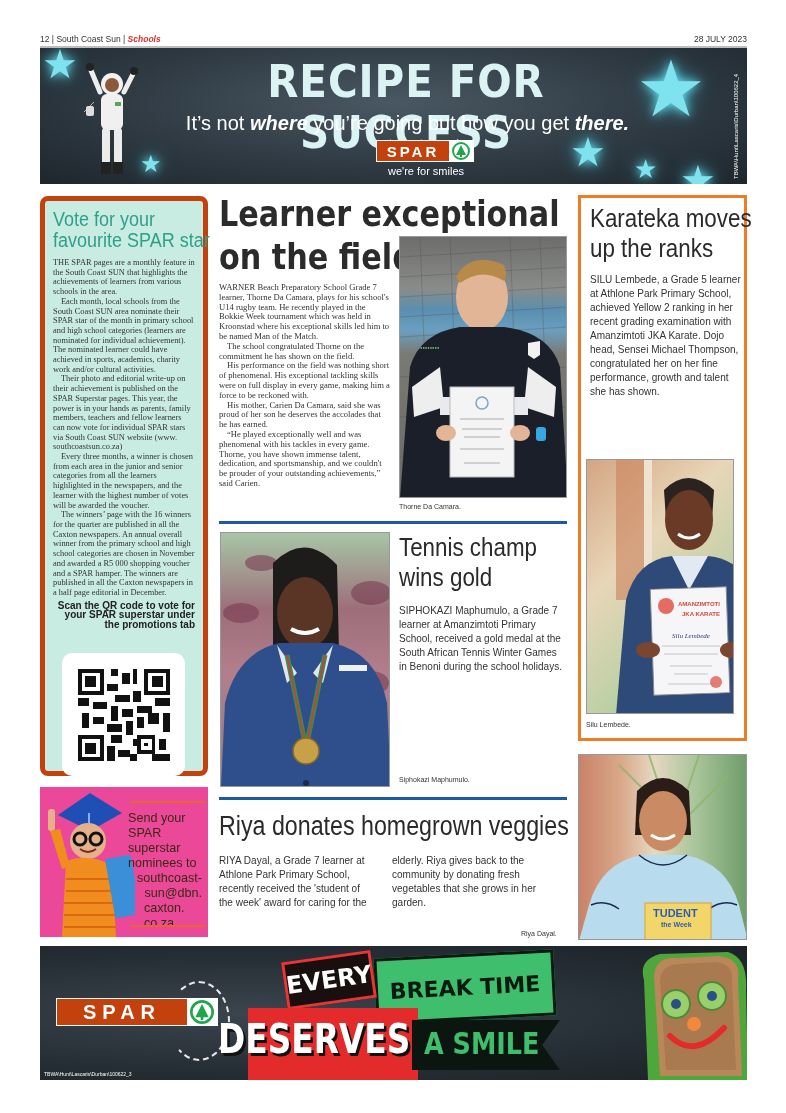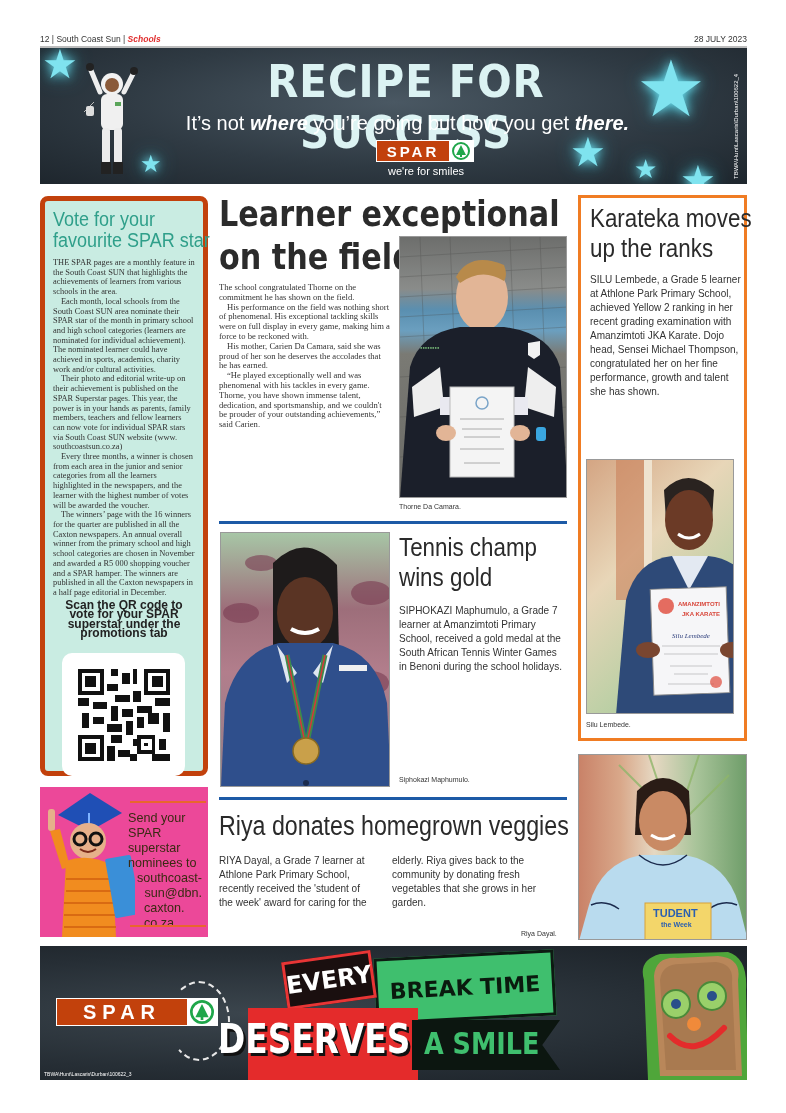--- a/index.html
+++ b/index.html
@@ -22,21 +22,21 @@
   .banner-top .spar-logo .word { width: 72px; height: 20px; font-size: 15px; }
   .banner-top .spar-logo .tree { width: 24px; height: 20px; }
   .banner-top .smiles { position: absolute; left: 336px; top: 117px; width: 100px; text-align: center; font-size: 11px; color: #fff; }
   .banner-top .agency { position: absolute; right: 4px; top: 6px; height: 125px; width: 10px; writing-mode: vertical-rl; transform: rotate(180deg); font-size: 6px; color: #fff; white-space: nowrap; }
 
   
   .vote { position: absolute; left: 40px; top: 196px; width: 168px; height: 580px; background: #c9ece2; border: 5px solid #c2410c; border-radius: 8px; padding: 8px 8px 0 8px; }
   .vote h2 { font-family: "Liberation Sans", sans-serif; font-weight: normal; font-size: 20px; color: #2f9f8a; line-height: 21px; margin-bottom: 7px; transform: scaleX(0.9); transform-origin: left; white-space: nowrap; }
   .vote p { font-family: "Liberation Serif", serif; font-size: 8.4px; line-height: 9.7px; color: #333; text-indent: 8px; }
   .vote p:first-of-type { text-indent: 0; }
-  .vote .scan { font-weight: bold; font-size: 12px; text-align: center; margin-top: 3px; line-height: 9.6px; color: #222; }
+  .vote .scan { font-weight: bold; font-size: 10px; text-align: right; margin-top: 3px; line-height: 9.6px; color: #222; }
   .qr-card { position: absolute; left: 17px; top: 452px; width: 123px; height: 123px; background: #fff; border-radius: 10px; display: flex; align-items: center; justify-content: center; }
 
   
   .promo { position: absolute; left: 40px; top: 787px; width: 168px; height: 150px; background: #ec4899; overflow: hidden; }
   .promo .boy { position: absolute; left: 0; top: 0; width: 95px; height: 150px; }
   .promo .rule { position: absolute; left: 90px; width: 76px; height: 2px; background: #e9662d; }
   .promo .text { position: absolute; left: 76px; top: 24px; width: 90px; font-size: 12.6px; line-height: 15px; color: #3a2a12; }
   .promo .text .r { display: block; text-align: right; padding-right: 4px; }
   .promo .text .l { display: block; }
 
@@ -201,20 +201,21 @@
     <span class="l" style="padding-left:28px">co.za</span>
   </div>
   <div class="rule" style="top:138px;"></div>
 </div>
 
 <div class="headline-big">
   <div>Learner exceptional</div>
   <div>on the field</div>
 </div>
 <div class="story1">
+  <p>WARNER Beach Preparatory School Grade 7 learner, Thorne Da Camara, plays for his school's U14 rugby team. He recently played in the Bokkie Week tournament which was held in Kroonstad where his exceptional skills led him to be named Man of the Match.</p>
   <p>The school congratulated Thorne on the commitment he has shown on the field.</p>
   <p>His performance on the field was nothing short of phenomenal. His exceptional tackling skills were on full display in every game, making him a force to be reckoned with.</p>
   <p>His mother, Carien Da Camara, said she was proud of her son he deserves the accolades that he has earned.</p>
   <p>“He played exceptionally well and was phenomenal with his tackles in every game. Thorne, you have shown immense talent, dedication, and sportsmanship, and we couldn't be prouder of your outstanding achievements,” said Carien.</p>
 </div>
 
 <div class="photo" style="left:399px;top:236px;width:168px;height:262px;background:linear-gradient(180deg,#6d6e6c 0%,#8a8c8a 20%,#5a8fb0 28%,#6b9fbf 36%,#7a7a74 45%,#6a6a66 100%);">
   <svg width="168" height="262" viewBox="0 0 168 262">
     <g stroke="#4a4a48" stroke-width="0.6" opacity="0.5">
       <path d="M0 20 L168 10 M0 40 L168 30 M0 60 L168 50 M0 80 L168 70 M0 100 L168 90 M0 140 L168 130 M0 180 L168 170 M0 220 L168 210"></path>

